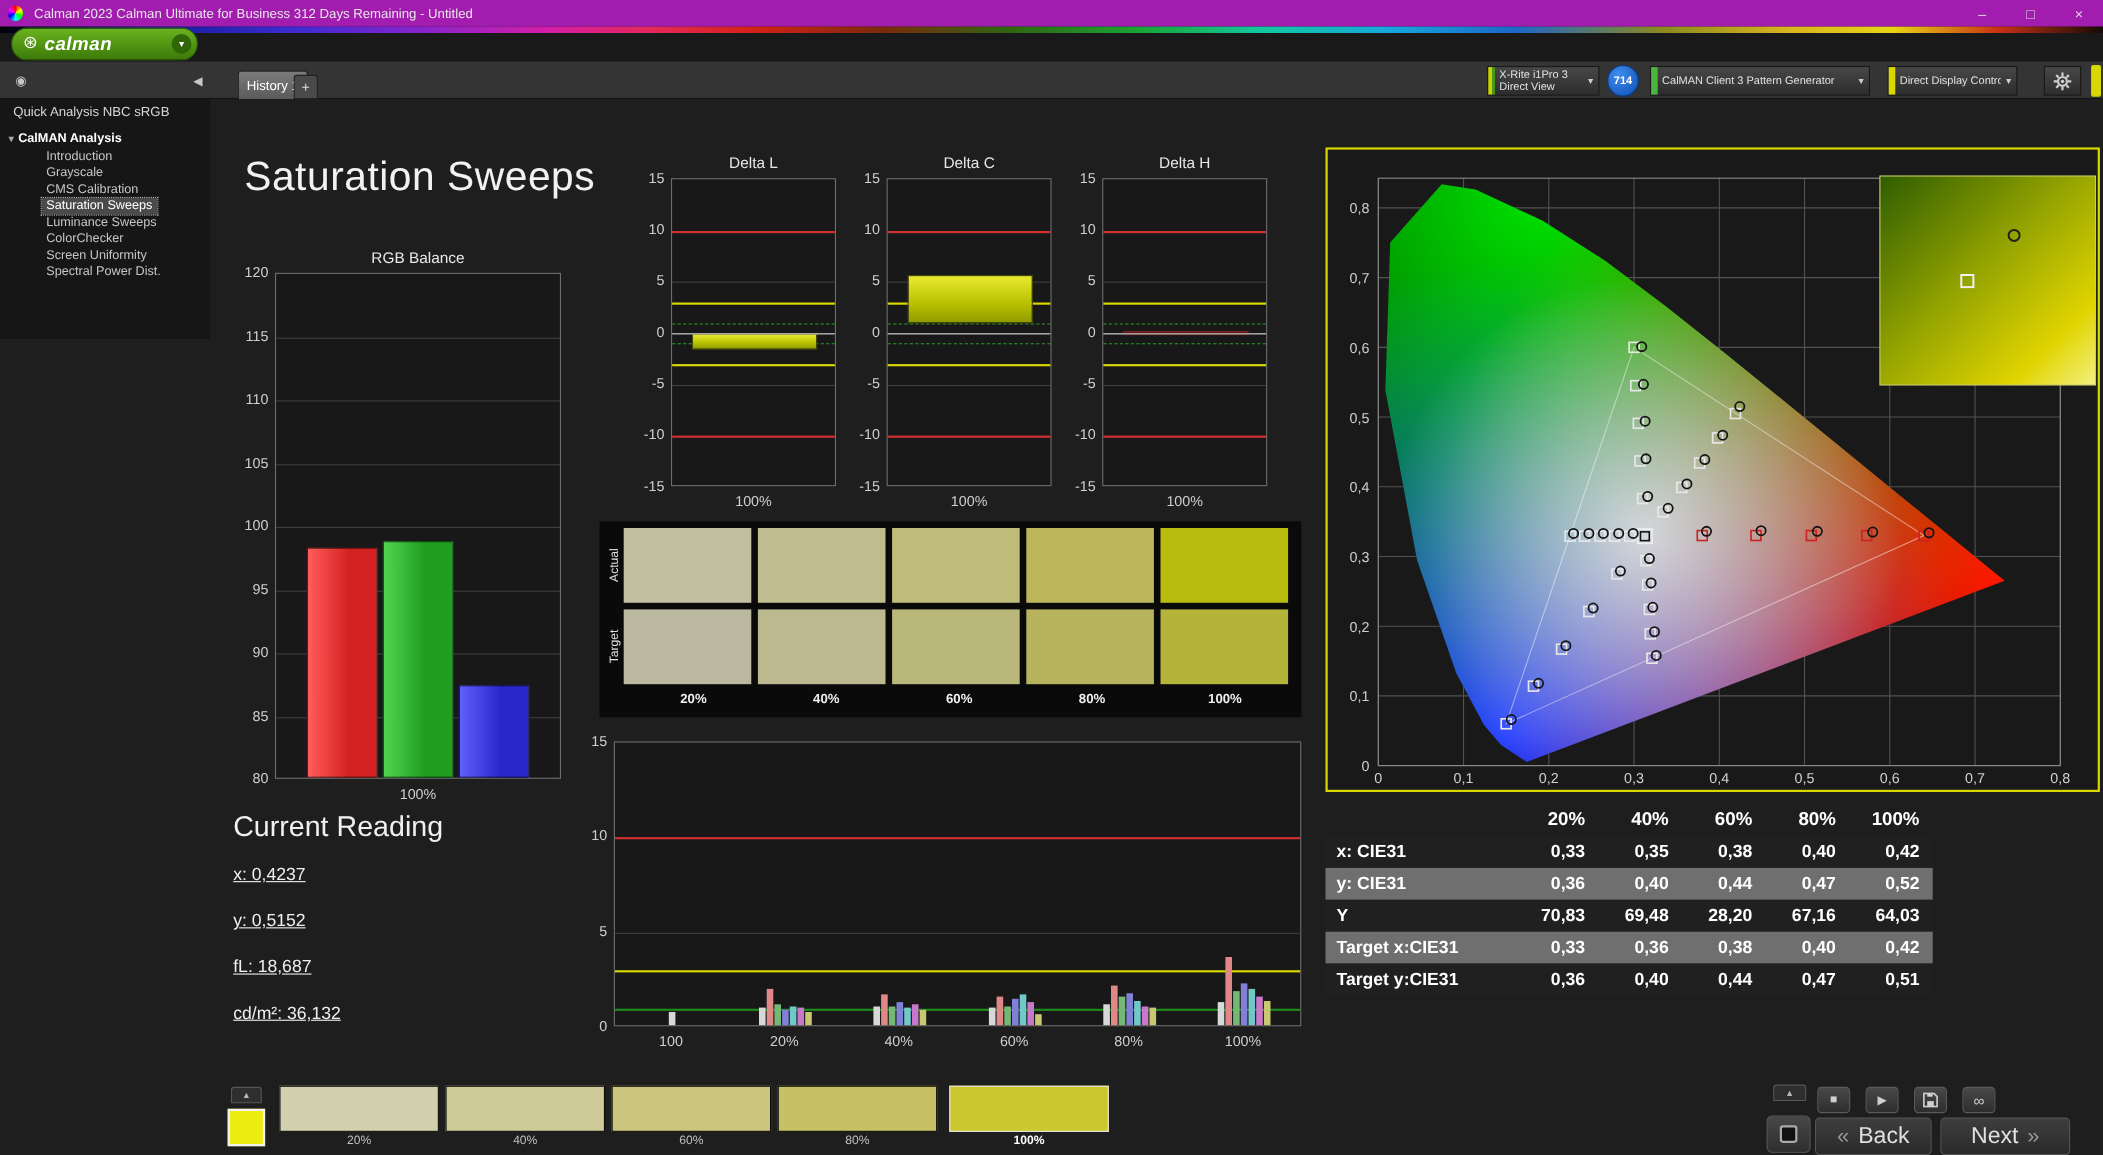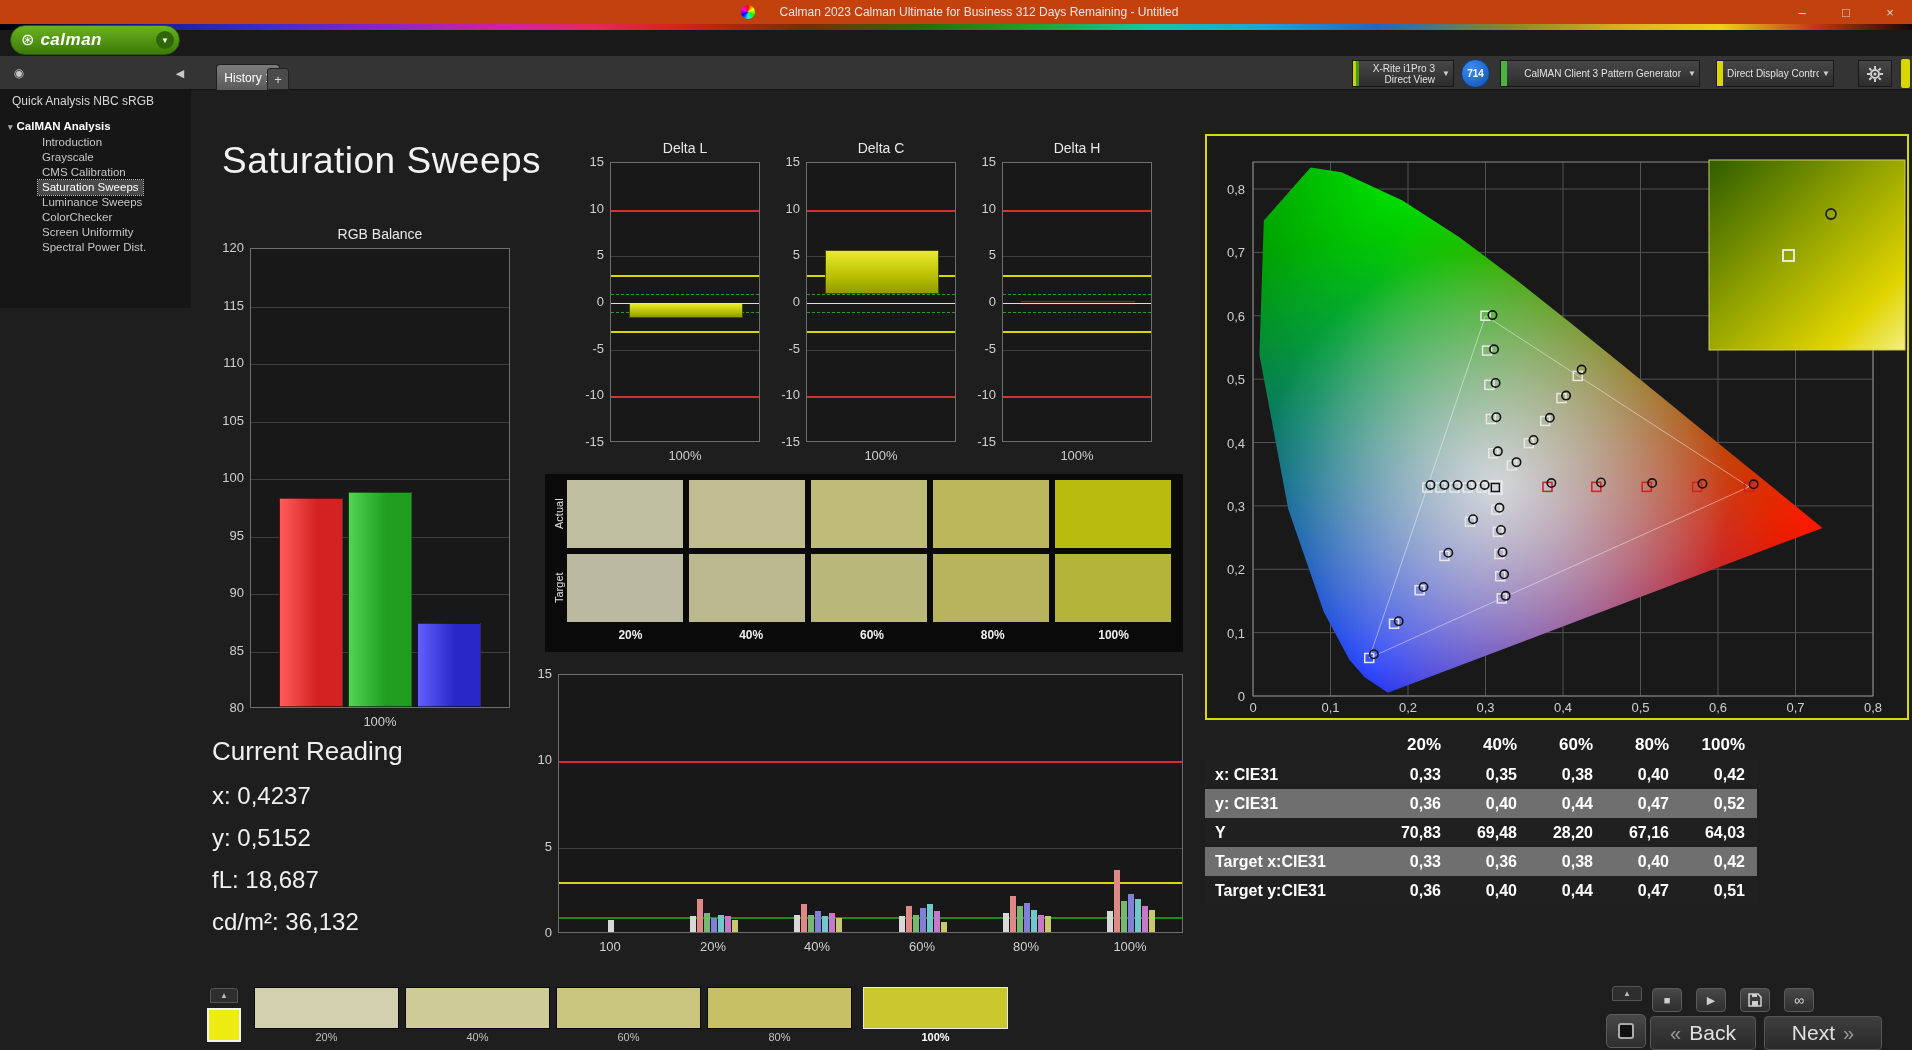--- a/index.html
+++ b/index.html
@@ -1,21 +1,21 @@
 <!DOCTYPE html>
 <html><head>
 <meta charset="utf-8">
 <style>
   *{margin:0;padding:0;box-sizing:border-box;border:0;background:none;font-family:"Liberation Sans",sans-serif;}
   html,body{width:1912px;height:1050px;overflow:hidden;background:#1e1e1e;}
   body{position:relative;}
   button{cursor:pointer;color:inherit;}
 
   
-  .titlebar{position:absolute;left:0;top:0;width:1912px;height:24px;background:#c2410c;display:flex;align-items:center;gap:25px;padding-left:7px;color:#e6e6e6;font-size:12px;z-index:20;justify-content:center;}
+  .titlebar{position:absolute;left:0;top:0;width:1912px;height:24px;background:#a21caf;display:flex;align-items:center;gap:10px;padding-left:7px;color:#e6e6e6;font-size:12px;z-index:20;}
   .app-icon{width:14px;height:14px;border-radius:50%;background:conic-gradient(#f00,#ff0,#0f0,#0ff,#00f,#f0f,#f00);}
   .win-controls{position:absolute;right:0;top:0;height:24px;display:flex;}
   .winbtn{width:44px;height:24px;color:#d8d8d8;font-size:13px;text-align:center;}
   .rainbow{position:absolute;left:0;top:24px;width:1912px;height:6px;background:linear-gradient(90deg,#02020a 0%,#141a96 7%,#3c2cd2 14%,#8824cc 20%,#d41ea8 26%,#e6285a 31%,#d22214 36%,#7a2a0c 42%,#2e660e 48%,#1aa432 54%,#12c8a0 60%,#16a8dc 66%,#1e66c8 72%,#8a8a20 79%,#d8b41e 85%,#e8d414 90%,#c83214 95%,#140a06 100%);}
   .logorow{position:absolute;left:0;top:30px;width:1912px;height:26px;background:#191919;}
   .calman-pill{position:absolute;left:10px;top:25px;width:170px;height:30px;border-radius:15px;background:linear-gradient(#6ab31e,#3c7a0a);border:1px solid #2a5a08;display:flex;align-items:center;gap:6px;padding:0 5px 0 10px;z-index:30;}
   .logo-mark{color:#fff;font-size:16px;line-height:16px;}
   .logo-word{color:#fff;font-size:17px;font-weight:bold;font-style:italic;letter-spacing:0.5px;flex:1;}
   .logo-dd{width:18px;height:18px;border-radius:50%;background:#2e6608;color:#fff;font-size:8px;display:flex;align-items:center;justify-content:center;}
 
@@ -26,21 +26,21 @@
   .tab{position:absolute;left:216px;top:8px;width:64px;height:26px;background:linear-gradient(#7c7c7c,#5a5a5a);border:1px solid #1f1f1f;border-bottom:0;border-radius:4px 4px 0 0;color:#fff;font-size:12px;display:flex;align-items:center;justify-content:center;}
   .tab-add{position:absolute;left:267px;top:12px;width:22px;height:22px;background:#4a4a4a;border:1px solid #222;border-radius:3px 3px 0 0;color:#ddd;font-size:13px;}
   .devbtn{position:absolute;top:4px;height:27px;background:linear-gradient(#474747,#2d2d2d);border:1px solid #191919;color:#e2e2e2;display:flex;align-items:center;text-align:left;}
   .devbtn.meter{left:1352px;width:102px;}
   .devbtn.source{left:1500px;width:200px;}
   .devbtn.display{left:1716px;width:118px;}
   .stripe{width:6px;height:100%;flex:0 0 6px;}
   .stripe.meter-stripe{background:linear-gradient(90deg,#c8d400 0 50%,#4a9a14 50% 100%);}
   .stripe.source-stripe{background:#4ab43c;}
   .stripe.display-stripe{background:#d8d800;}
-  .devtext{flex:1;padding:0 4px;font-size:10px;line-height:11px;overflow:hidden;white-space:nowrap;text-align:right;}
+  .devtext{flex:1;padding:0 4px;font-size:10px;line-height:11px;overflow:hidden;white-space:nowrap;}
   .devarrow{width:14px;font-size:8px;color:#cfcfcf;text-align:center;}
   .badge714{position:absolute;left:1461px;top:3px;width:29px;height:29px;border-radius:50%;background:radial-gradient(circle at 35% 30%,#3f8cf0,#0d4fb0);color:#fff;font-size:10px;font-weight:bold;display:flex;align-items:center;justify-content:center;border:1px solid #0a3a80;}
   .gearbtn{position:absolute;left:1858px;top:4px;width:34px;height:27px;background:linear-gradient(#474747,#2d2d2d);border:1px solid #191919;display:flex;align-items:center;justify-content:center;}
   .edge-strip{position:absolute;left:1901px;top:3px;width:9px;height:29px;background:#d8d800;border-radius:2px;}
 
   
   .workspace{position:absolute;left:0;top:90px;width:1912px;height:960px;background:#1e1e1e;}
 
   .sidebar{position:absolute;left:0;top:0;width:191px;height:218px;background:#161616;}
   .sbheader{height:22px;line-height:22px;padding-left:12px;color:#d8d8d8;font-size:12px;}
@@ -89,21 +89,21 @@
   
   .dewrap{position:absolute;left:524px;top:564px;width:690px;height:310px;}
   .dewrap .ctitle{left:34px;width:625px;}
   .deplot{position:absolute;left:34px;top:20px;width:625px;height:259px;background:#181818;border:1px solid #6e6e6e;}
   .degroup{position:absolute;bottom:0;display:flex;align-items:flex-end;gap:1px;}
   .debar{width:6px;}
 
   
   .reading{position:absolute;left:212px;top:646px;color:#f0f0f0;}
   .reading h2{font-size:26px;font-weight:400;margin-bottom:8px;}
-  .crline{font-size:24px;height:42px;line-height:42px;}
+  .crline{font-size:16px;height:42px;line-height:42px;text-decoration:underline;}
 
   
   .ciepanel{position:absolute;left:1205px;top:44px;width:704px;height:586px;border:2px solid #d9d900;background:#191919;}
   .cietitle{position:absolute;top:4px;left:0;width:100%;text-align:center;color:#e8e8e8;font-size:14px;}
   #cie-svg{position:absolute;left:0;top:22px;}
 
   
   .sattable{position:absolute;left:1205px;top:640px;width:552px;color:#fff;font-weight:bold;font-size:16px;}
   .trow{display:flex;height:29px;align-items:center;}
   .trow.head{height:30px;font-size:17px;}

